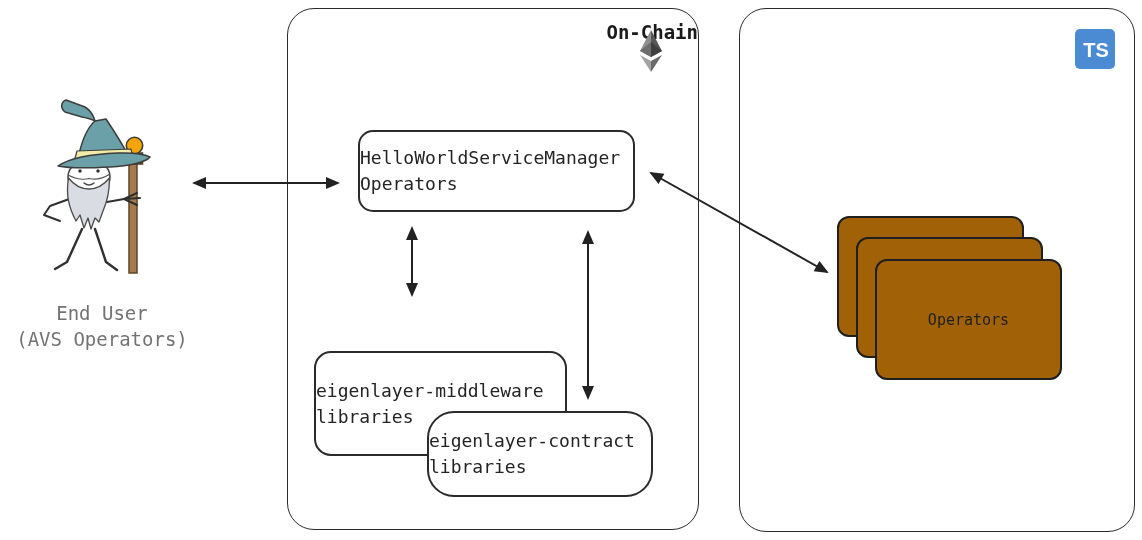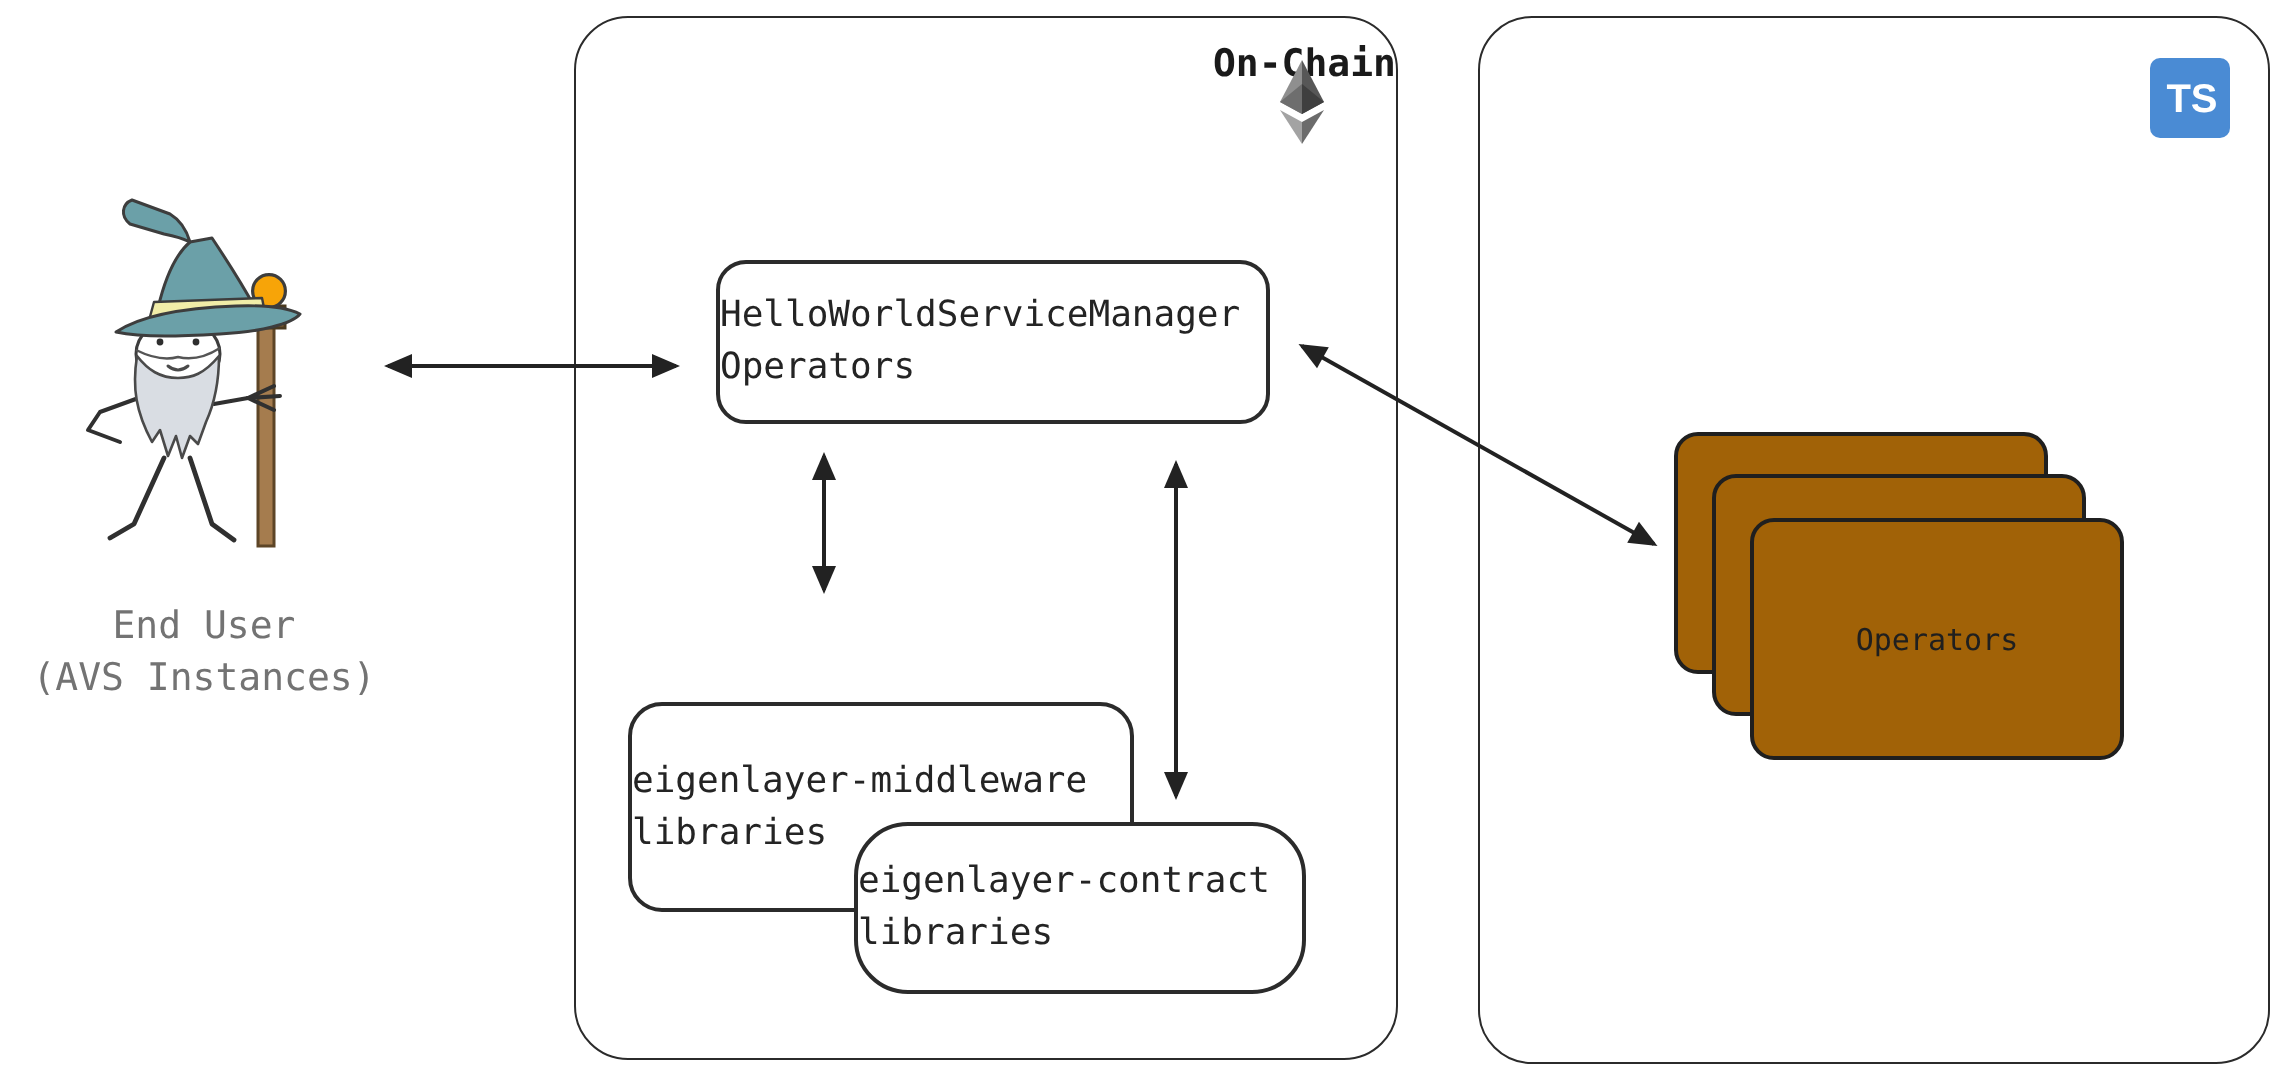--- a/index.html
+++ b/index.html
@@ -149,21 +149,21 @@
   <g stroke="#3d3d3d" stroke-linejoin="round">
     <path d="M 79 154 C 83 137 88 127 95 121 L 106 119 C 114 131 121 142 127 153 Z" fill="#6ba0a8" stroke-width="1.5"></path>
     <path d="M 95 121 C 93 114 90 110 85 107 L 66 100 C 61 102 60 108 65 112 L 82 117 C 87 118 91 119 95 121 Z" fill="#6ba0a8" stroke-width="1.5"></path>
     <path d="M 74 162 L 77 151 L 131 149 L 133 159 Z" fill="#f1eda8" stroke-width="1.2"></path>
     <path d="M 58 166 C 70 158 90 154 118 153 C 132 152.5 144 154 150 157 C 146 162 130 166 110 167 C 92 168 72 169 58 166 Z" fill="#6ba0a8" stroke-width="1.5"></path>
   </g>
 </svg>
 
 <div id="end-user-label">
   <div>End User</div>
-  <div>(AVS Instances)</div>
+  <div>(AVS Operators)</div>
 </div>
 
 <div id="on-chain" class="container-box">
   <div class="container-title">On-Chain</div>
   <svg id="eth-icon" viewBox="0 0 28 44" xmlns="http://www.w3.org/2000/svg" aria-hidden="true">
     <polygon points="14,1 3,22 14,28" fill="#8f8f8f"></polygon>
     <polygon points="14,1 25,22 14,28" fill="#575757"></polygon>
     <polygon points="14,13 3,22 14,28" fill="#6e6e6e"></polygon>
     <polygon points="14,13 25,22 14,28" fill="#3f3f3f"></polygon>
     <polygon points="3,26 14,43 14,32" fill="#a3a3a3"></polygon>

